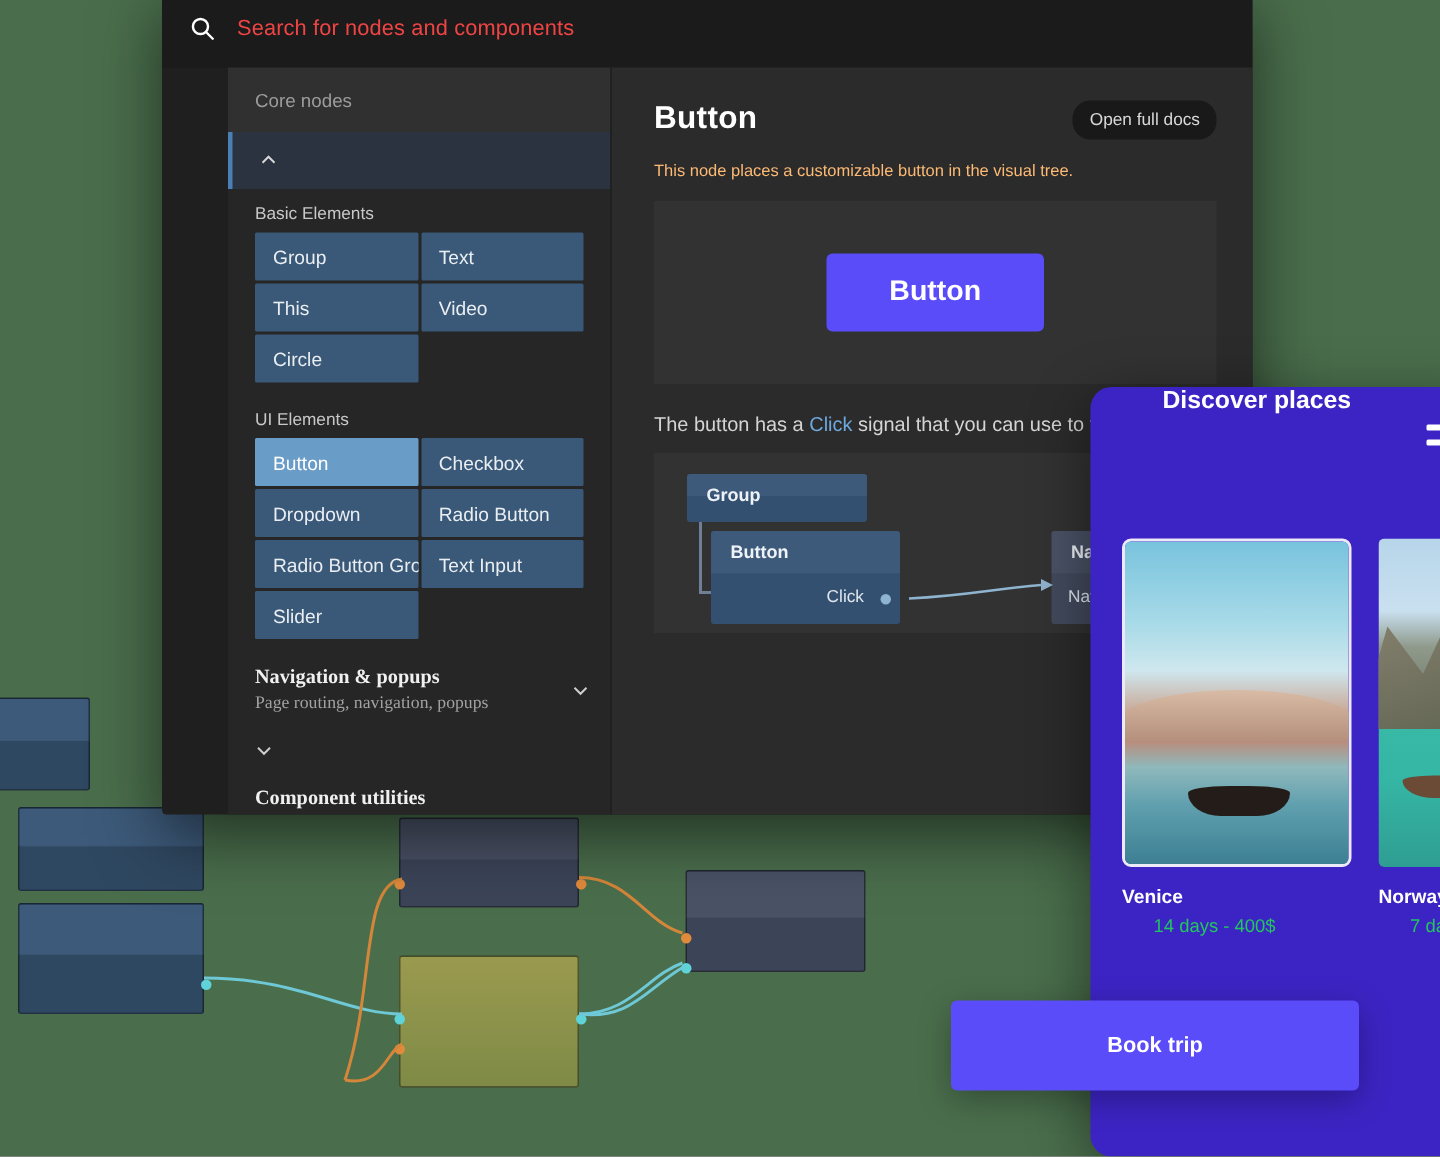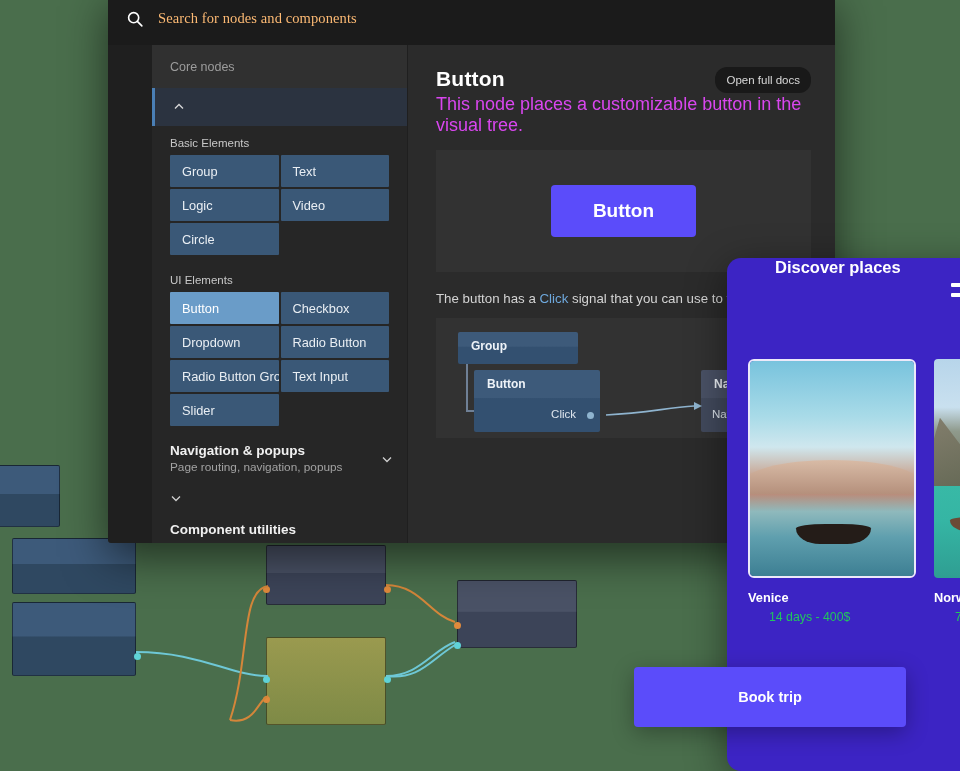--- a/index.html
+++ b/index.html
@@ -48,23 +48,22 @@
   }
   .searchbar {
     height: 53px; flex: 0 0 53px;
     background: #1b1b1b;
     display: flex; align-items: center;
     padding: 0 0 0 18px;
     gap: 14px;
   }
   .search-icon { width: 18px; height: 18px; display: block; }
   .search-text {
-    color: #fdba74; font-size: 14.5px;
+    color: #ef4444; font-size: 14.5px;
     letter-spacing: .1px;
-    font-family: Liberation Serif, serif;
   }
   .wbody { flex: 1; display: flex; min-height: 0; padding-left: 44px; }
 
   
   .sidebar {
     width: 255px; flex: 0 0 255px;
     background: #262626;
     overflow: hidden;
     position: relative;
   }
@@ -108,21 +107,21 @@
   .chip.sel {
     background: #6a9cc8;
     color: #ffffff;
   }
   .spacer8 { height: 8px; background:#262626; }
   .accordion { background: #262626; padding-top: 8px; }
   .acc-row {
     display: flex; align-items: center;
     padding: 9px 14px 9px 18px;
   }
-  .acc-txt { flex: 1; }
+  .acc-txt { flex: 1; font-family: Liberation Serif, serif; }
   .acc-title { color: #f0f0f0; font-size: 13.5px; font-weight: bold; }
   .acc-sub { color: #a2a2a2; font-size: 11.8px; margin-top: 2px; }
 
   
   .main {
     flex: 1; background: #2b2b2b;
     padding: 22px 24px 0 28px;
     min-width: 0; position: relative;
     border-left: 1px solid #1f1f1f;
   }
@@ -131,22 +130,22 @@
     color: #ffffff; font-size: 21px; font-weight: bold;
     flex: 1; letter-spacing: .2px;
   }
   .docs-btn {
     background: #191919; color: #d9d9d9;
     font-size: 11.5px; padding: 7px 11px;
     border: none; border-radius: 12px; cursor: pointer;
     font-family: inherit;
   }
   .main-desc {
-    color: #d946ef; font-size: 18px;
-    margin-top: 1px;
+    color: #fdba74; font-size: 11px;
+    margin-top: 15px;
   }
   .preview {
     margin-top: 14px; height: 122px;
     background: #323232;
     display: flex; align-items: center; justify-content: center;
   }
   .preview-btn {
     background: #5b4cfa; color: #fff;
     font-size: 19px; font-weight: bold;
     padding: 15px 42px; border: none; border-radius: 4px;
@@ -196,21 +195,21 @@
   }
   .burger span { display:block; height: 4px; background: #fff; border-radius: 1px; }
   .phone-title {
     position: absolute; left: 48px; top: 321px - 258px;
     color: #fff; font-size: 16.5px; font-weight: bold;
   }
   .cards {
     position: absolute; left: 21px; top: 101px;
     display: flex; gap: 18px;
   }
-  .card { width: 168px; flex: 0 0 auto; }
+  .card { width: 153px; flex: 0 0 auto; }
   .card.narrow { width: 135px; }
   .thumb {
     height: 219px; border-radius: 6px; overflow: hidden;
     border: 2px solid rgba(255,255,255,0.9);
     position: relative;
   }
   .thumb.noborder { border: none; border-radius: 4px; }
   .card-name {
     color: #fff; font-size: 12.8px; font-weight: bold;
     margin-top: 12px;
@@ -317,21 +316,21 @@
         <div class="sb-section-head">
           <svg class="chev" viewBox="0 0 12 12">
             <polyline points="2,7.5 6,3.5 10,7.5" fill="none" stroke="#d8d8d8" stroke-width="1.3"></polyline>
           </svg>
         </div>
 
         <div class="grp-label">Basic Elements</div>
         <div class="grid">
           <div class="chip">Group</div>
           <div class="chip">Text</div>
-          <div class="chip">Logic</div>
+          <div class="chip">This</div>
           <div class="chip">Video</div>
           <div class="chip">Circle</div>
           <div class="chip empty"></div>
         </div>
 
         <div class="spacer8"></div>
 
         <div class="grp-label">UI Elements</div>
         <div class="grid">
           <div class="chip sel">Button</div>

